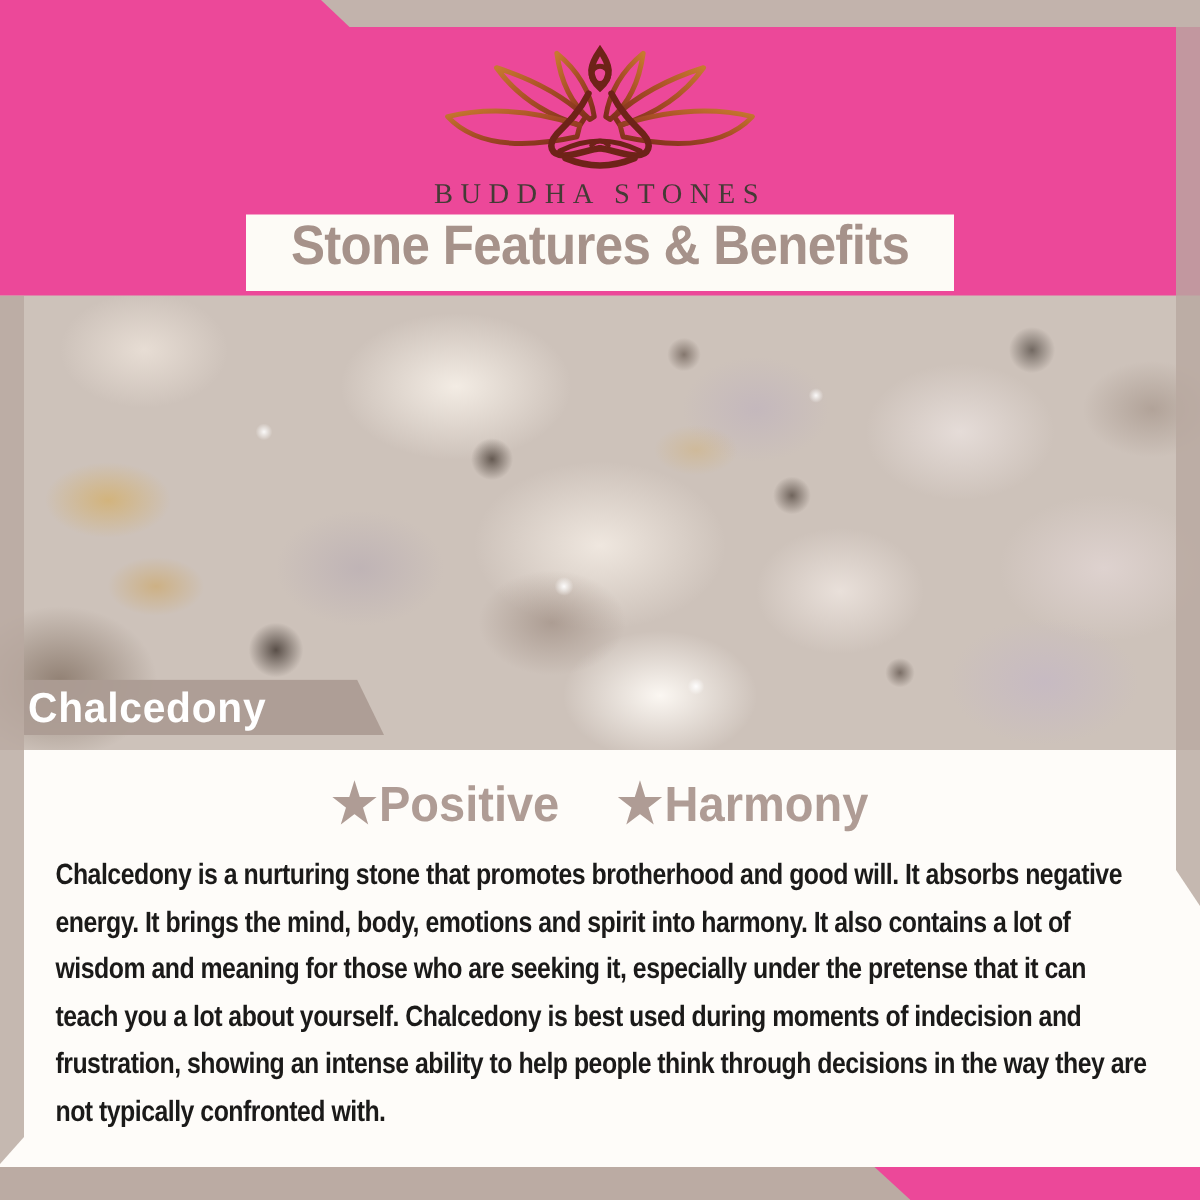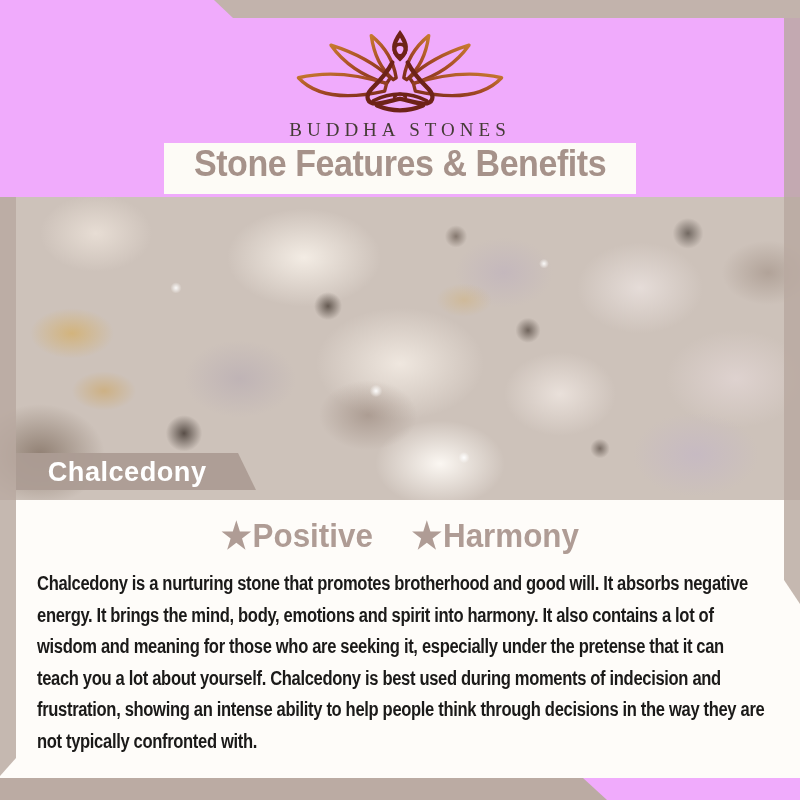--- a/index.html
+++ b/index.html
@@ -1,17 +1,17 @@
 <!DOCTYPE html>
 <html><head>
 <meta charset="utf-8">
 <style>
   html,body{margin:0;padding:0;}
   body{width:800px;height:800px;font-family:"Liberation Sans",sans-serif;}
-  .page{position:relative;width:800px;height:800px;background:#f0abfc;overflow:hidden;}
+  .page{position:relative;width:800px;height:800px;background:#ec4899;overflow:hidden;}
 
   
   .deco{position:absolute;z-index:6;}
   .top-bar{left:0;top:0;width:800px;height:18px;background:#c2b3ac;
     clip-path:polygon(214px 0,800px 0,800px 18px,233px 18px);}
   .right-ribbon{left:784px;top:18px;width:16px;height:586px;background:rgba(184,168,160,.82);
     clip-path:polygon(0 0,16px 0,16px 586px,0 562px);}
   .left-ribbon{left:0;top:197px;width:16px;height:579px;background:rgba(184,168,160,.82);
     clip-path:polygon(0 0,16px 0,16px 561px,0 579px);}
   .bottom-band{left:0;top:778px;width:608px;height:22px;background:#bbaba3;
@@ -54,21 +54,21 @@
       radial-gradient(ellipse 90px 60px at 55% 88%, #fbf7f2, rgba(251,247,242,0) 72%),
       radial-gradient(ellipse 110px 70px at 38% 20%, #f3ece4, rgba(243,236,228,0) 70%),
       radial-gradient(ellipse 120px 80px at 50% 55%, #efe7df, rgba(239,231,223,0) 70%),
       radial-gradient(ellipse 80px 55px at 12% 12%, #e7ddd4, rgba(231,221,212,0) 70%),
       radial-gradient(ellipse 90px 65px at 80% 30%, #e5dcd8, rgba(229,220,216,0) 70%),
       radial-gradient(ellipse 100px 70px at 92% 60%, #ded2cf, rgba(222,210,207,0) 70%),
       radial-gradient(ellipse 80px 60px at 70% 65%, #e9e0da, rgba(233,224,218,0) 70%);}
 
   .stone-label{position:absolute;left:16px;top:256px;width:240px;height:37px;background:rgba(172,156,147,.95);
     clip-path:polygon(0 0,222px 0,240px 37px,0 37px);z-index:4;
-    display:flex;align-items:center;justify-content:center;}
+    display:flex;align-items:center;}
   .stone-label span{color:#ffffff;font-size:28px;font-weight:bold;letter-spacing:.5px;
     transform:scaleX(.97);padding-right:18px;}
 
   
   .content{position:absolute;left:0;top:500px;width:800px;height:278px;background:#fefcf9;z-index:2;}
   .features{display:flex;justify-content:center;gap:30px;margin-top:17px;
     color:#af9c95;font-size:33px;font-weight:bold;}
   .feature{display:flex;align-items:center;transform:scaleX(.95);white-space:nowrap;}
   .feature .star{font-size:36px;margin-right:1px;line-height:1;}
   .desc{margin:13px 0 0 37px;width:862px;transform:scaleX(.85);transform-origin:0 0;

